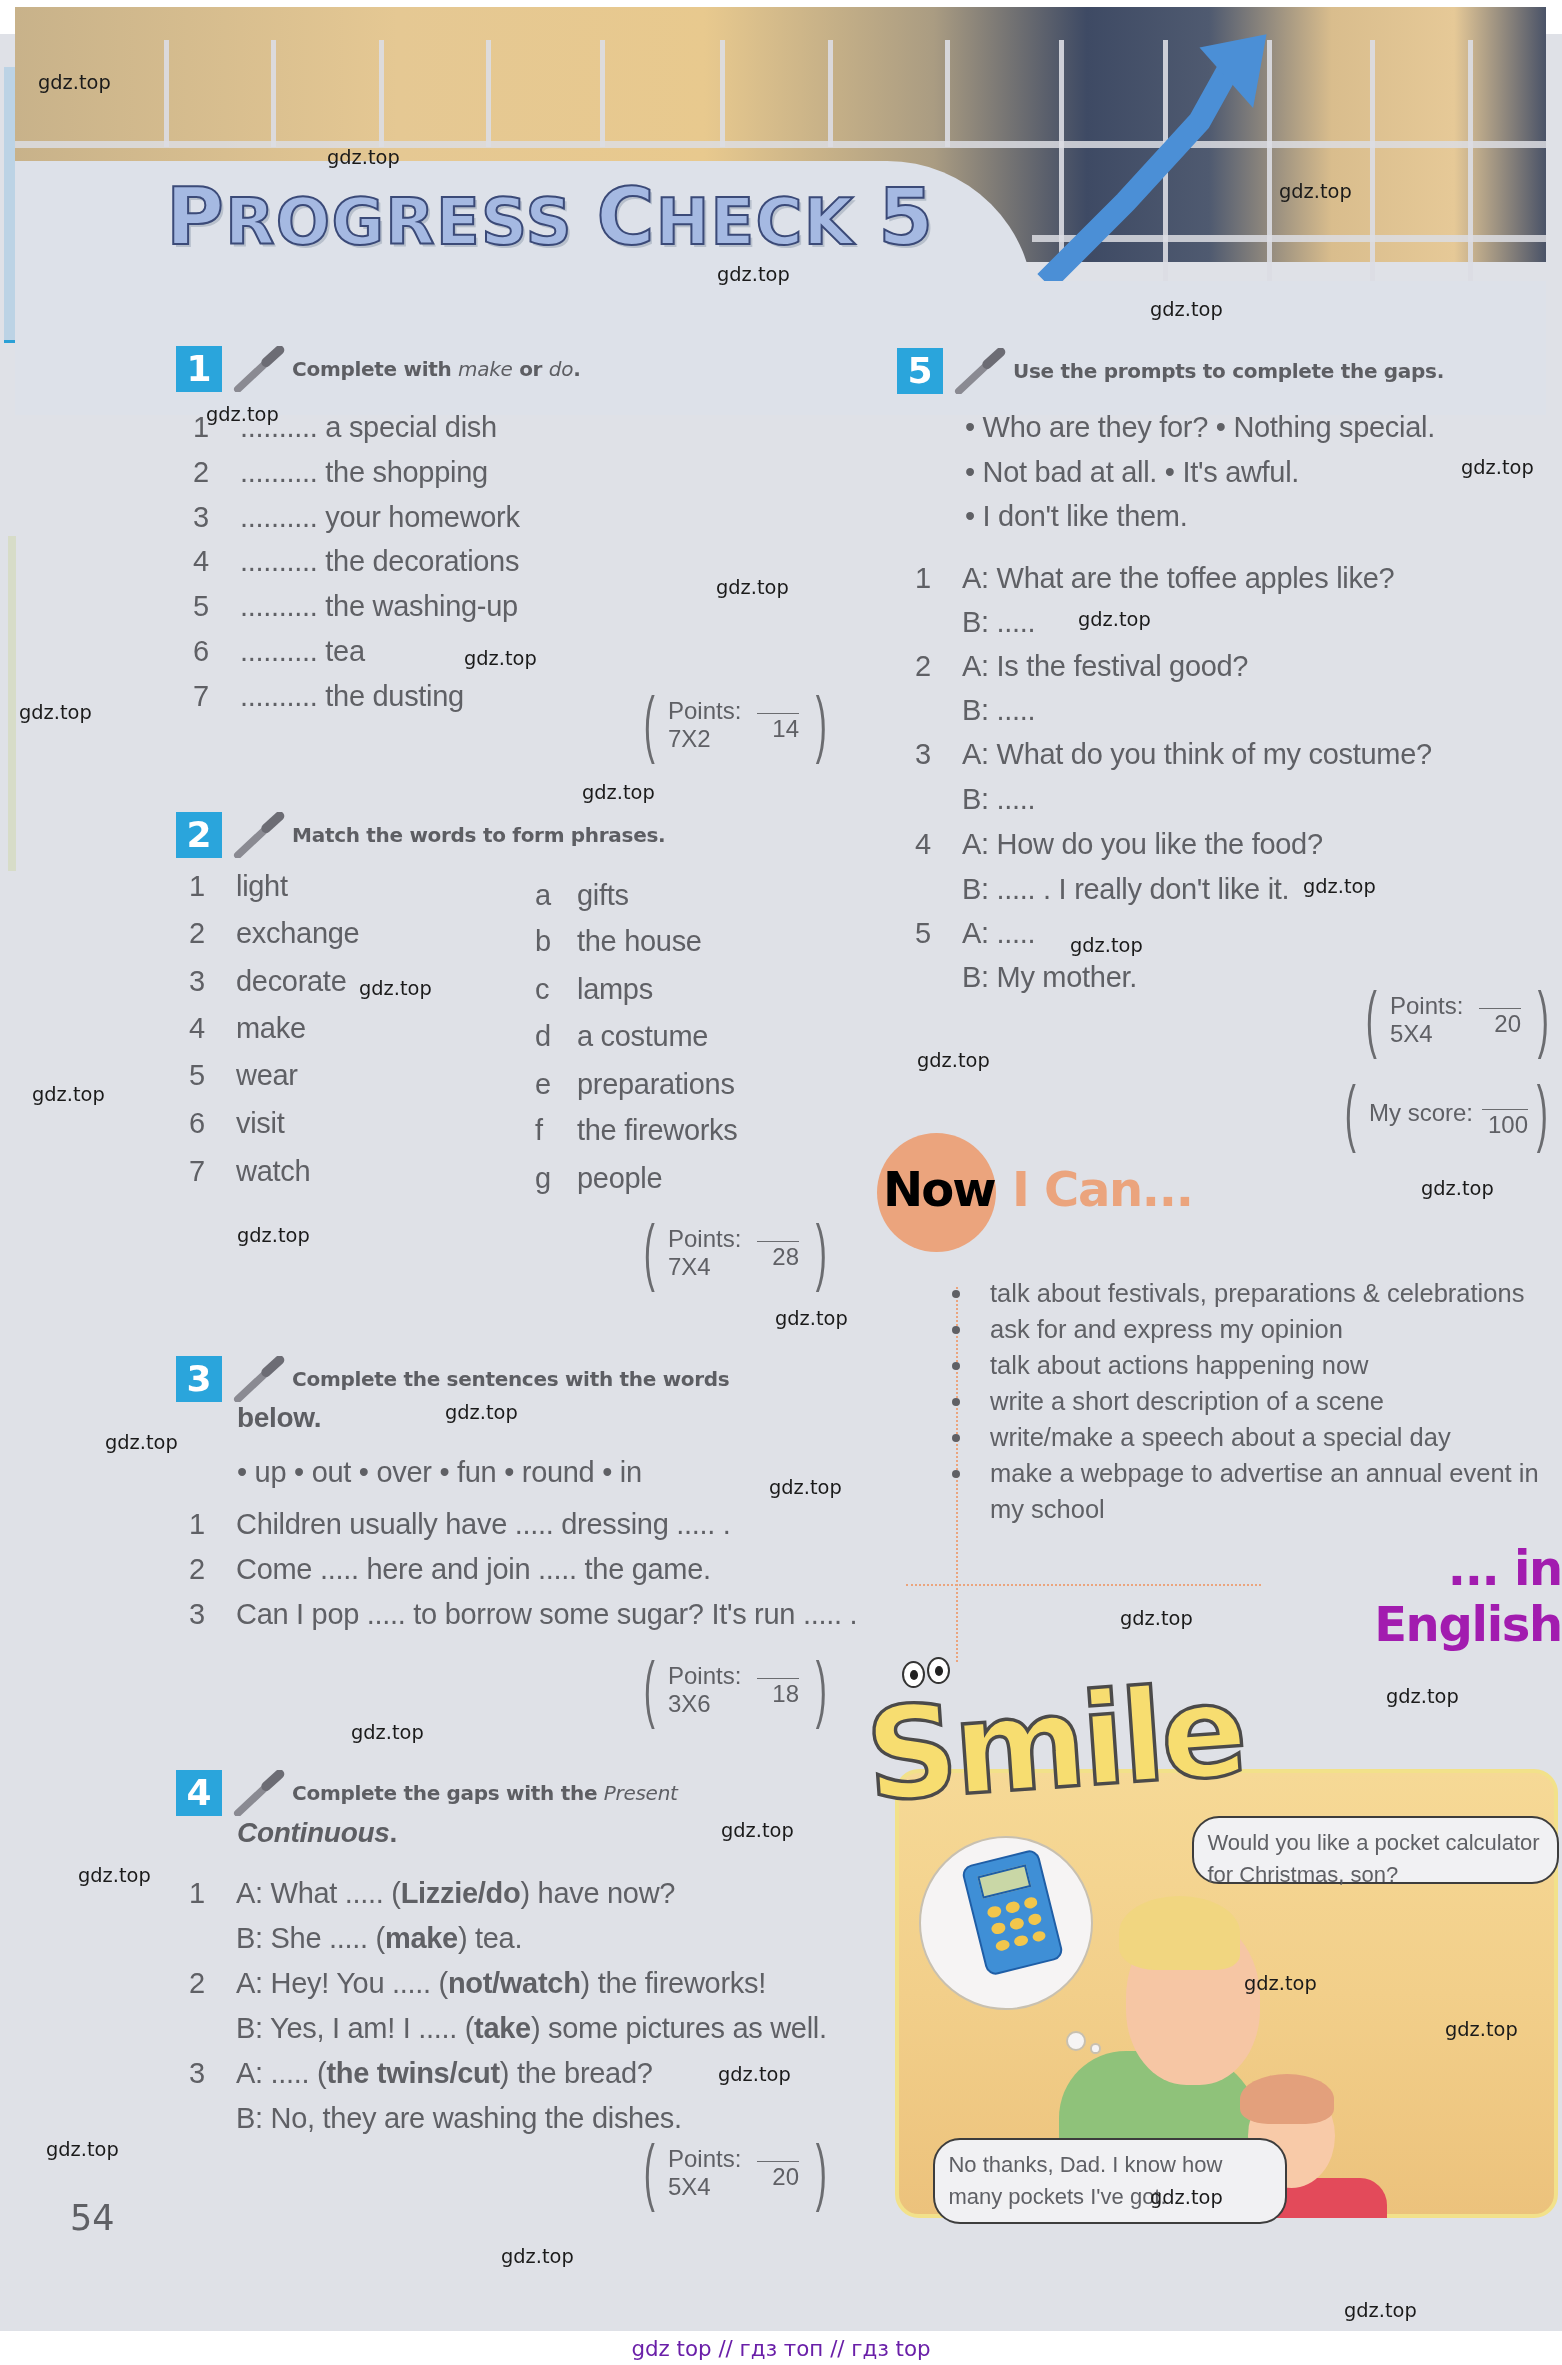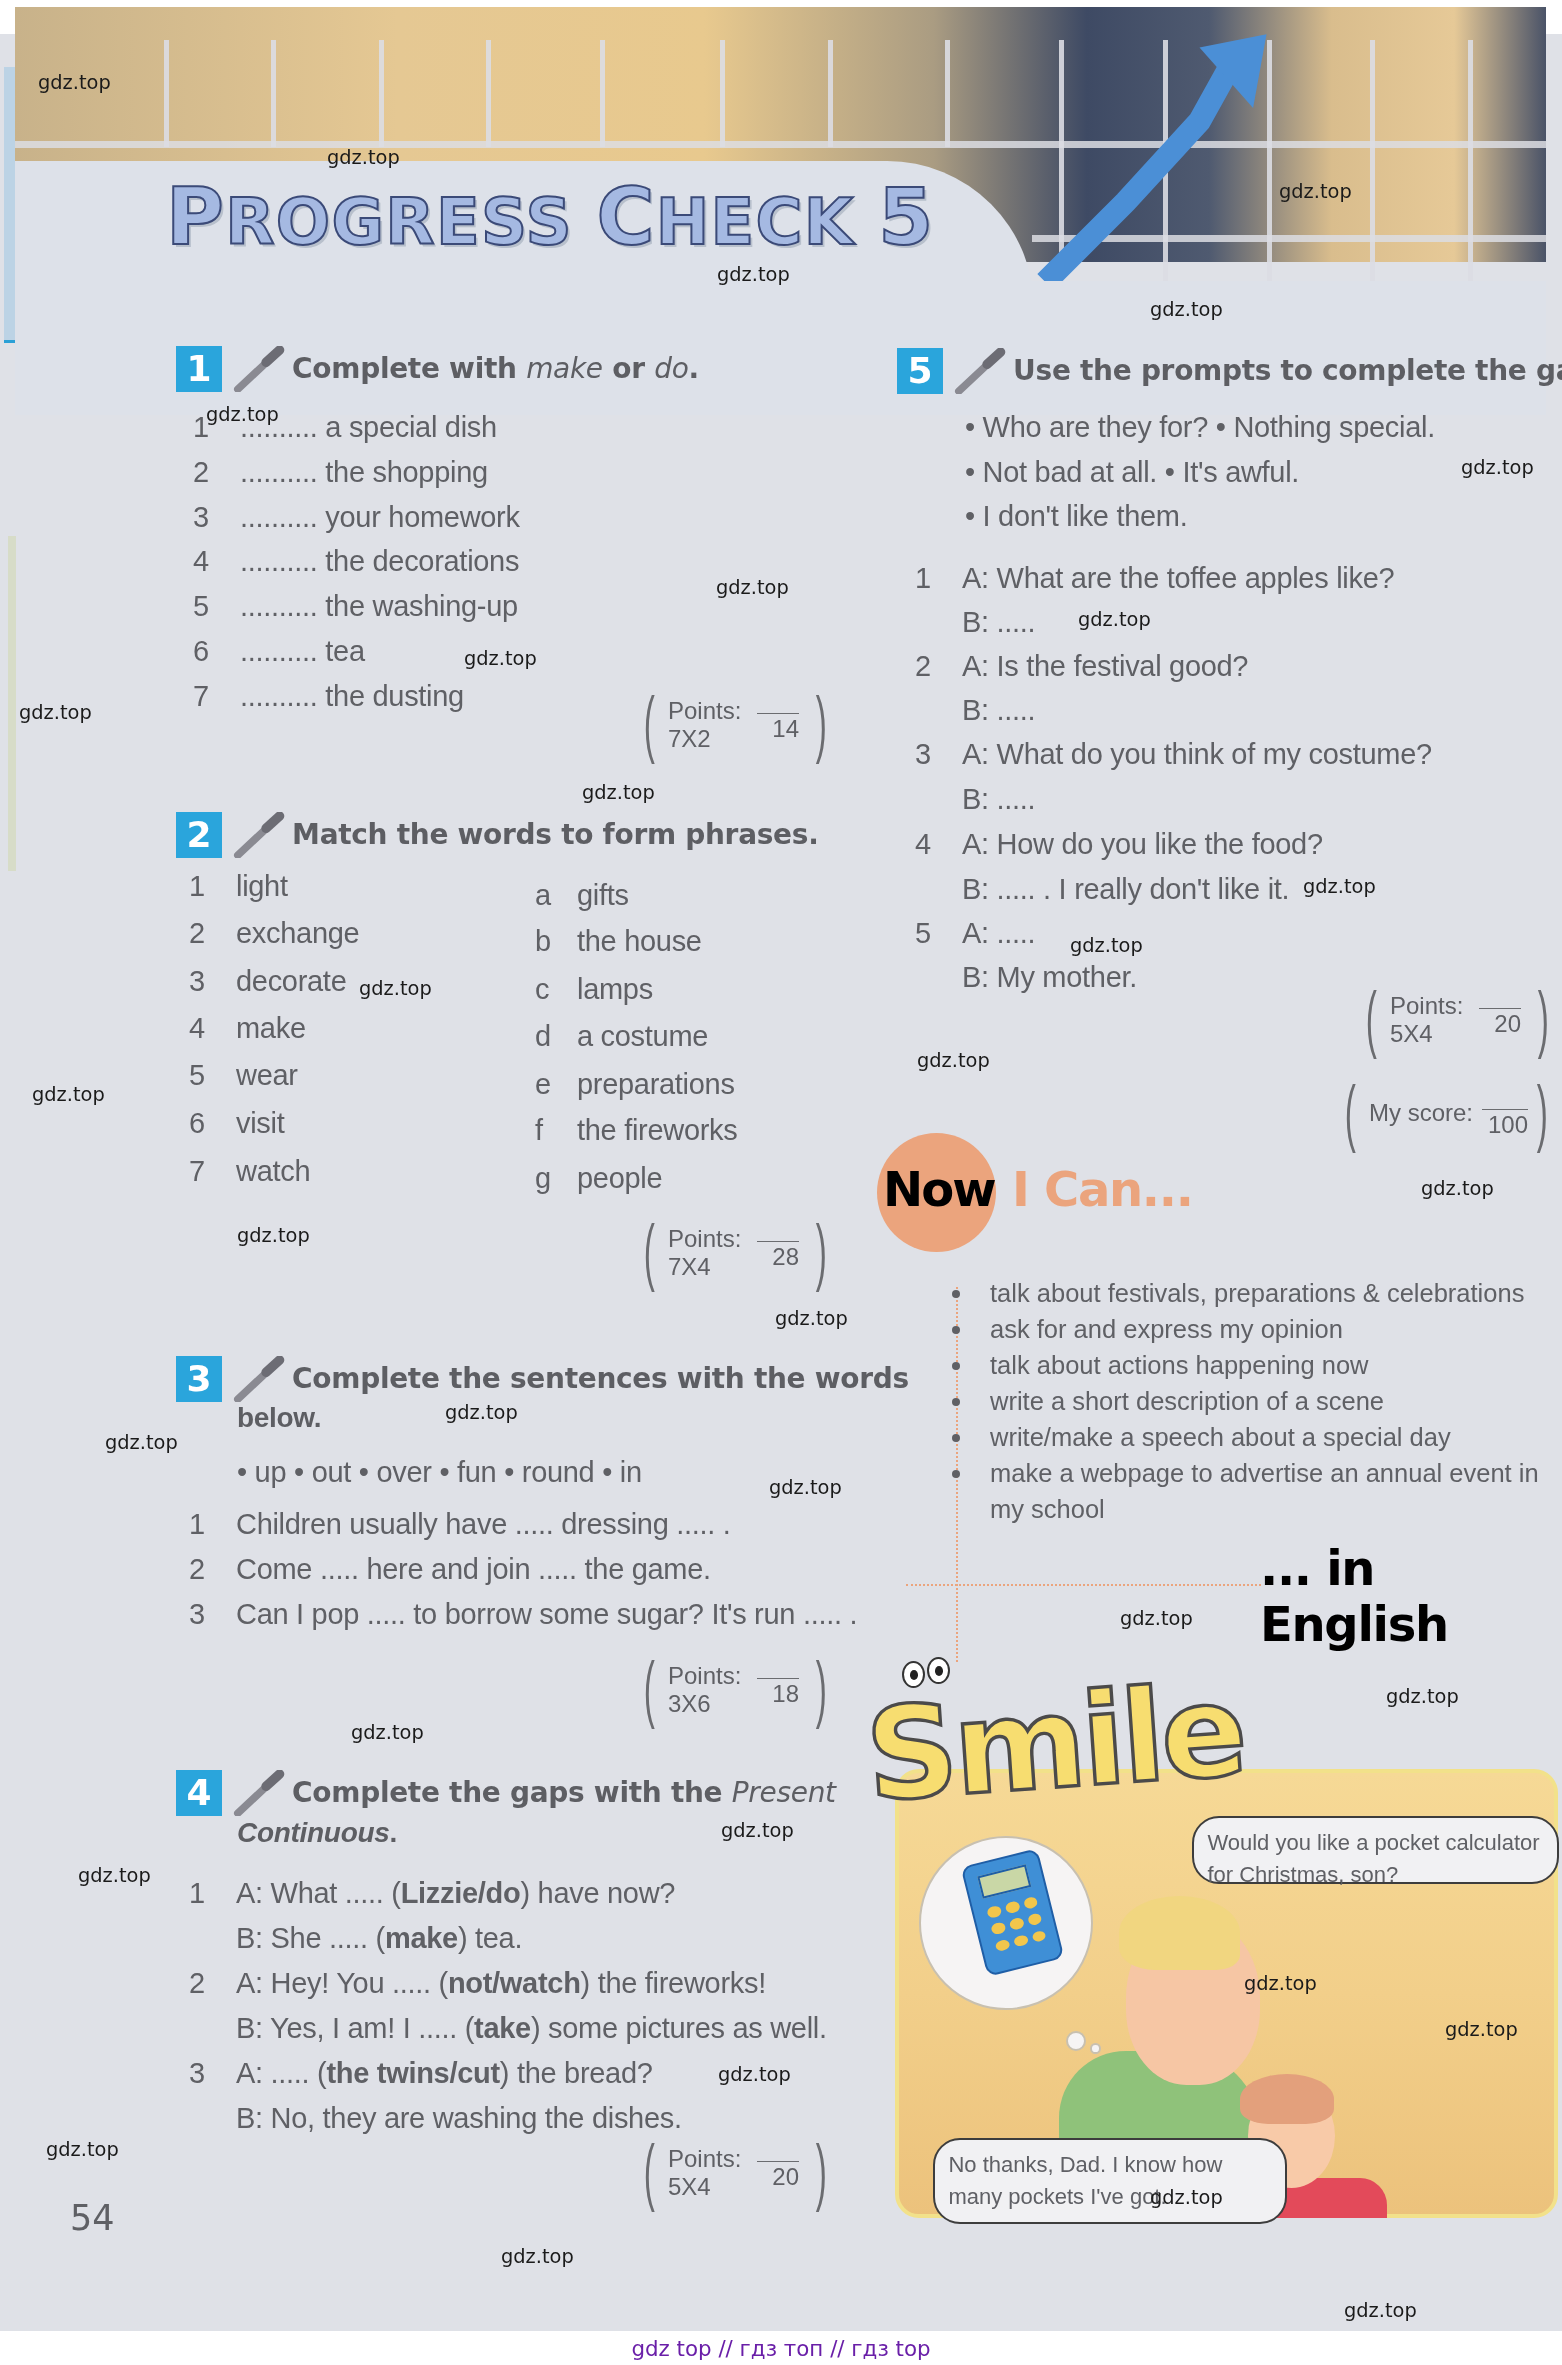--- a/index.html
+++ b/index.html
@@ -25,21 +25,21 @@
   .left-strip { position: absolute; left: 4px; top: 67px; width: 12px; height: 275px; background: #bcd3e5; }
   .left-strip-2 { position: absolute; left: 8px; top: 536px; width: 8px; height: 335px; background: #d7dcc8; }
   .left-strip-tick { position: absolute; left: 4px; top: 340px; width: 13.4px; height: 3.4px; background: #2ba0d6; }
 
   
   .section { position: absolute; font-family: "DejaVu Sans", sans-serif; }
   .sec-header { position: absolute; left: 0; top: 0; height: 47px; display: flex; align-items: center; }
   .badge { width: 46px; height: 46px; background: #2aa5dc; color: #fff; font-size: 36px; font-weight: bold; text-align: center; line-height: 46px; flex: none; }
   .pen { width: 54px; height: 46px; position: relative; flex: none; margin-left: 9.4px; }
   .pen svg { position: absolute; left: 0; top: 0; }
-  .instr { font-size: 28px; font-weight: bold; color: #5d5e63; margin-left: 6.7px; white-space: nowrap; letter-spacing: -0.3px; }
+  .instr { font-size: 20px; font-weight: bold; color: #5d5e63; margin-left: 6.7px; white-space: nowrap; letter-spacing: -0.3px; }
   .instr i { font-weight: normal; }
   .instr-2 { position: absolute; font-size: 28px; font-weight: bold; color: #5d5e63; white-space: nowrap; letter-spacing: -0.3px; }
 
   .row { position: absolute; font-size: 29px; color: #5f6065; white-space: nowrap; letter-spacing: -0.3px; }
   .row .num { display: inline-block; width: 47px; color: #5f6065; }
   .row b { font-weight: bold; }
   .row .ab { display: inline-block; width: 42px; }
 
   .points { position: absolute; width: 181px; height: 74px; font-size: 24px; color: #5f6065; }
   .points .paren-l, .points .paren-r { position: absolute; top: 0; font-size: 74px; line-height: 67px; font-weight: 100; color: #6b6c70; transform: scaleX(0.45); }
@@ -51,21 +51,21 @@
 
   
   .nic-circle { position: absolute; left: 877px; top: 1133px; width: 119px; height: 119px; border-radius: 50%; background: #eba47d; }
   .nic-now { position: absolute; left: 883px; top: 1161px; font-family: "DejaVu Sans", sans-serif; font-weight: bold; font-size: 48px; color: #000000; letter-spacing: -2px; }
   .nic-ican { position: absolute; left: 1012px; top: 1161px; font-family: "DejaVu Sans", sans-serif; font-weight: bold; font-size: 48px; color: #eba47d; letter-spacing: -1.3px; }
   .nic-list { position: absolute; left: 952px; top: 1275px; width: 590px; list-style: none; font-family: "Liberation Sans", sans-serif; font-size: 25.5px; color: #5f6065; }
   .nic-list li { position: relative; padding-left: 38px; line-height: 36px; }
   .nic-list li::before { content: ""; position: absolute; left: 0; top: 14.7px; width: 8px; height: 8px; border-radius: 50%; background: #5f6065; }
   .nic-vline { position: absolute; left: 956px; top: 1287px; width: 0; height: 375px; border-left: 2px dotted #eba47d; }
   .nic-hline { position: absolute; left: 906px; top: 1584px; width: 355px; height: 0; border-top: 2px dotted #eba47d; }
-  .nic-english { position: absolute; left: 1260px; top: 1540px; font-family: "DejaVu Sans", sans-serif; font-weight: bold; font-size: 48px; color: #000000; letter-spacing: -1.3px; }
+  .nic-english { position: absolute; left: 1260px; top: 1540px; font-family: "DejaVu Sans", sans-serif; font-weight: bold; font-size: 48px; color: #a21caf; letter-spacing: -1.3px; text-align: right; }
 
   
   .smile-panel { position: absolute; left: 895px; top: 1769px; width: 663px; height: 449px; border-radius: 24px; background: linear-gradient(180deg, #f6d996 0%, #f2cf8a 50%, #ecc27c 100%); border: 4px solid #f2e18a; }
   .smile-word { position: absolute; left: 866px; top: 1669px; font-family: "DejaVu Sans", sans-serif; font-weight: bold; font-size: 127px; color: #f7dd70; -webkit-text-stroke: 3.4px #4b4a4a; letter-spacing: -4px; transform: rotate(-4deg); }
   .worm-eye { position: absolute; width: 23px; height: 27px; border-radius: 50%; background: #fff; border: 2px solid #333; }
   .worm-eye::after { content: ""; position: absolute; left: 6px; top: 7.4px; width: 8px; height: 9.4px; border-radius: 50%; background: #222; }
   .thought { position: absolute; left: 919px; top: 1836px; width: 174px; height: 174px; border-radius: 50%; background: #f6f4f4; border: 2px solid #c8c0b0; }
   .thought-dot { position: absolute; border-radius: 50%; background: #f6f4f4; border: 2px solid #c8c0b0; }
   .calculator { position: absolute; left: 973px; top: 1856px; width: 79px; height: 113px; border-radius: 10.7px; background: #3f8fd6; border: 2.7px solid #1f5ea6; transform: rotate(-14deg); }
   .calc-screen { position: absolute; left: 12px; top: 10.7px; width: 50px; height: 23px; background: #c9d7a6; border: 2px solid #1f5ea6; }

